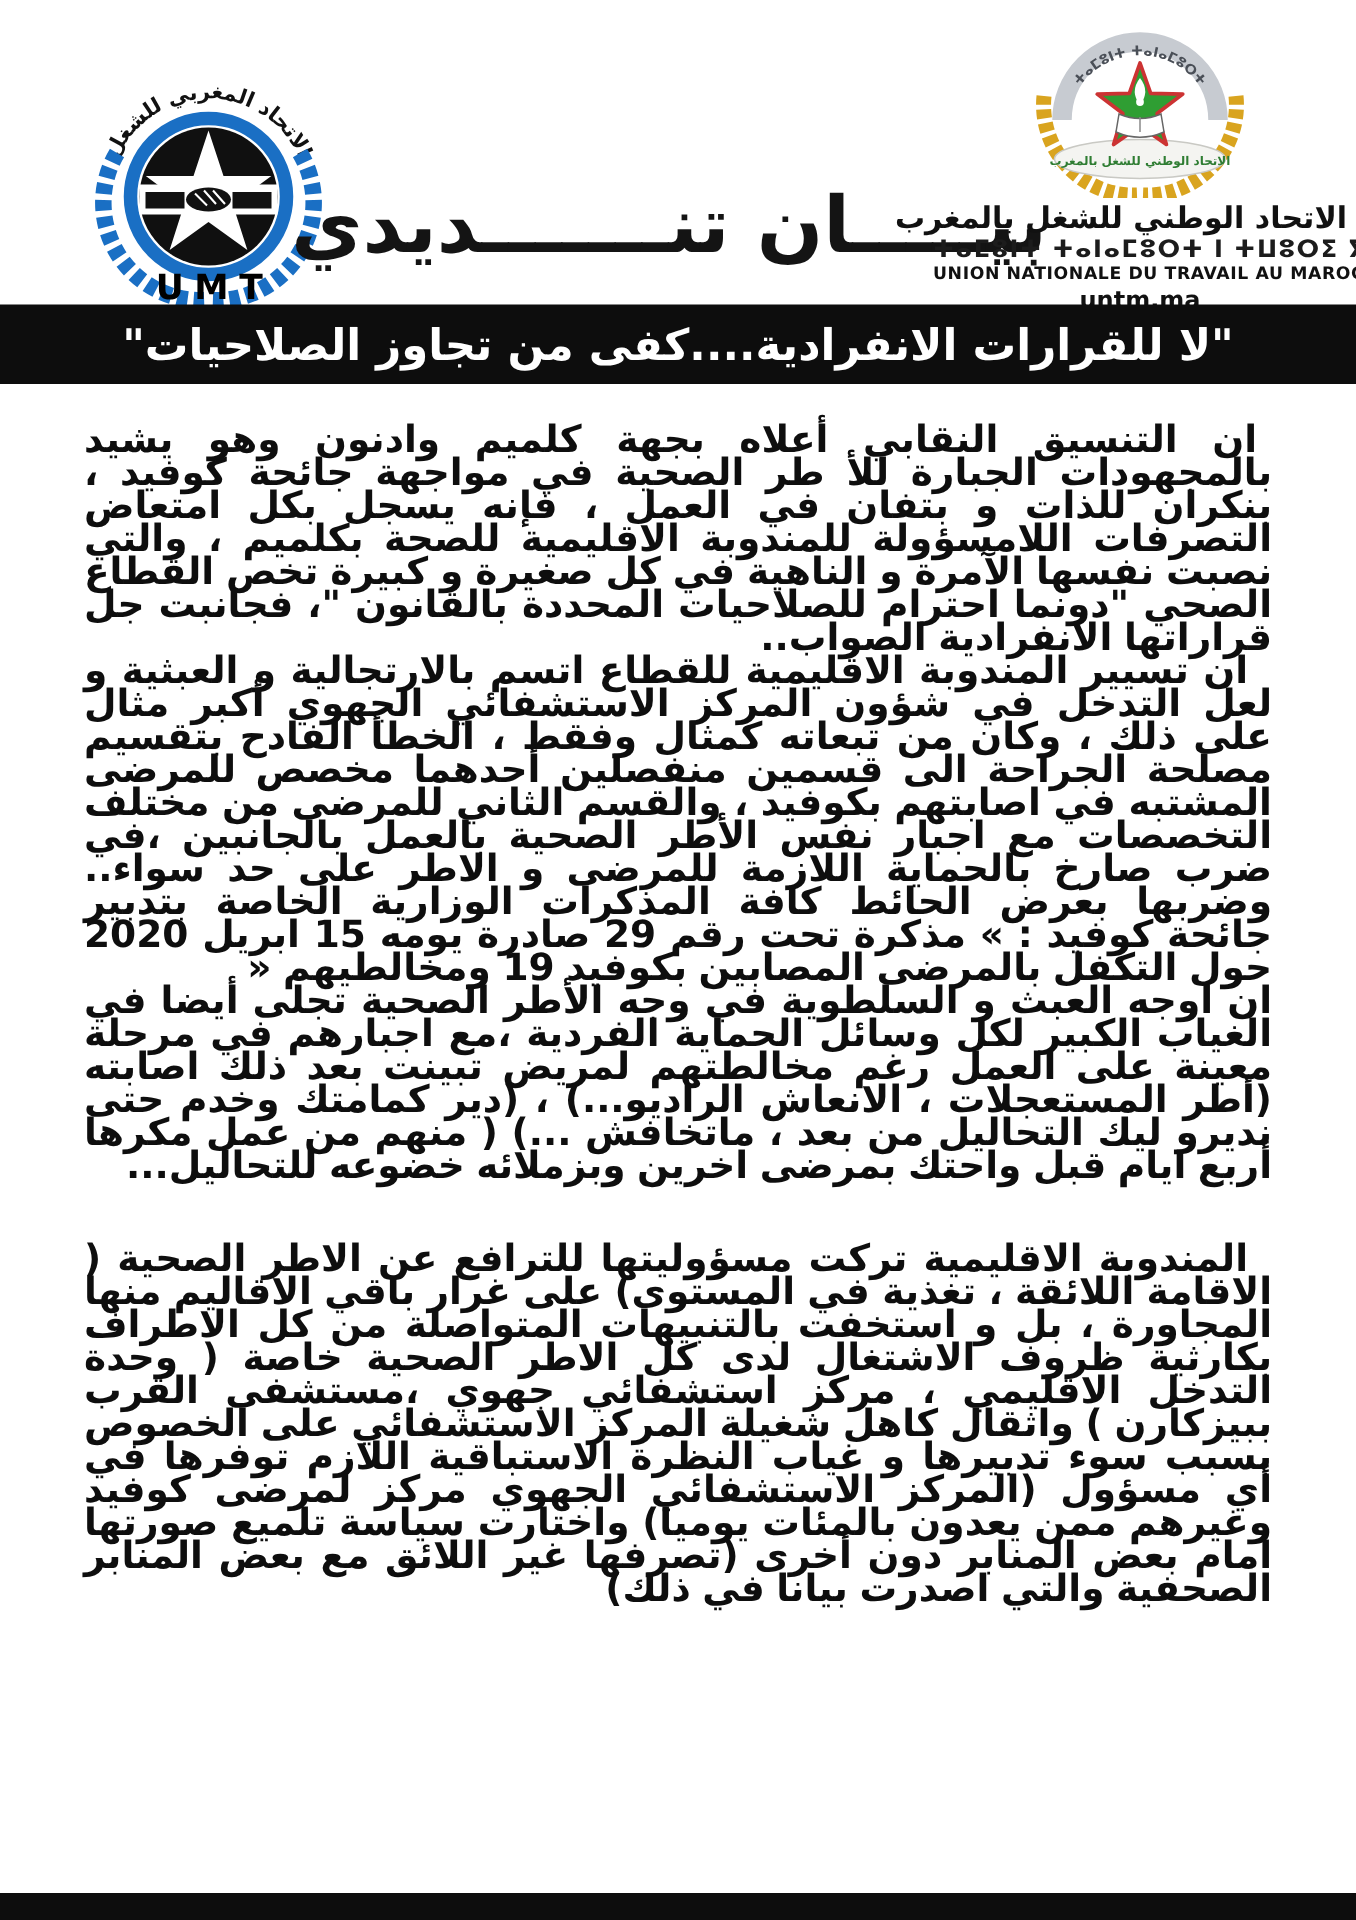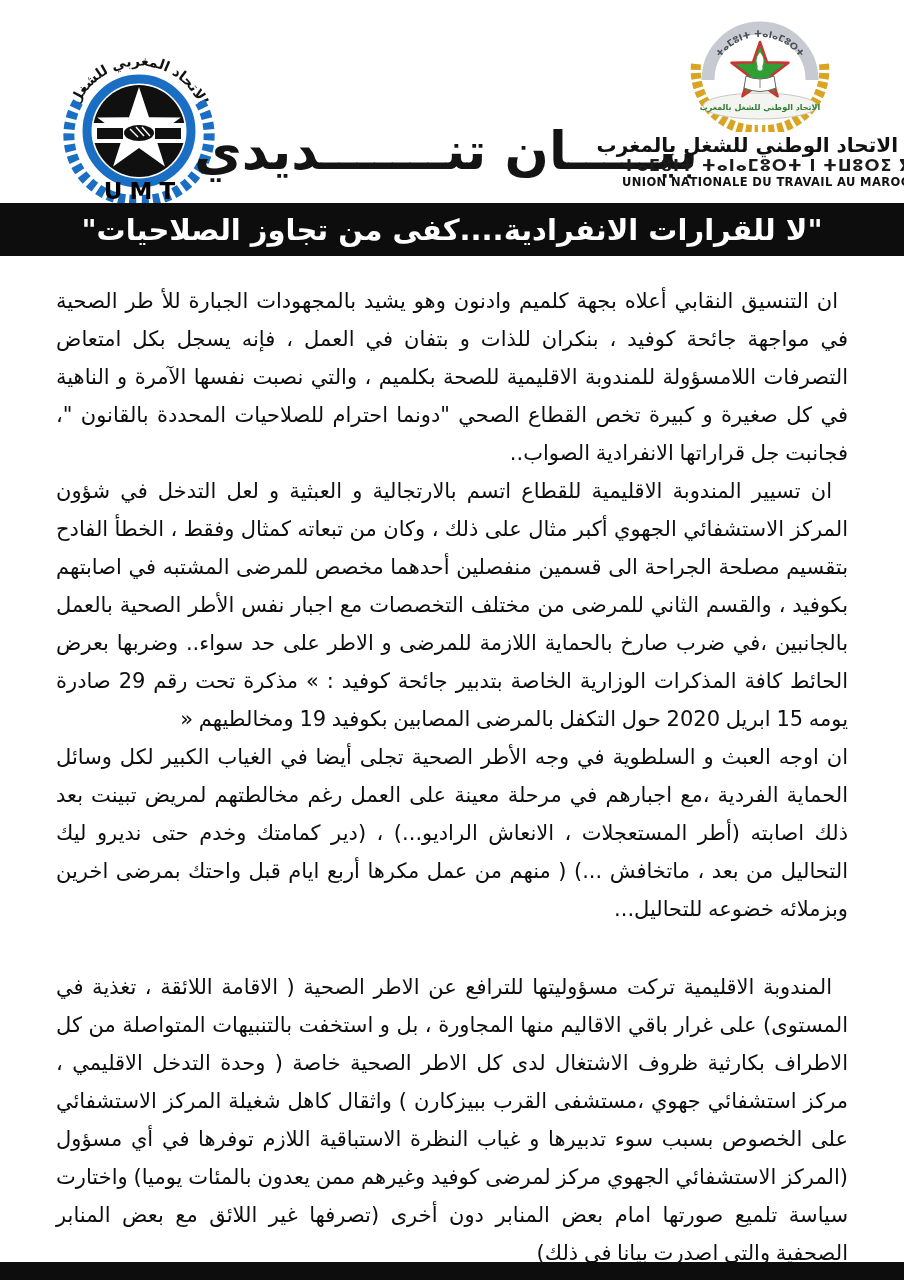--- a/index.html
+++ b/index.html
@@ -29,21 +29,21 @@
   }
   .banner span{
     color:#fff;direction:rtl;font-size:29px;font-weight:bold;white-space:nowrap;
   }
   
   .body-text{
     position:absolute;top:282px;right:56px;left:56px;
     direction:rtl;color:#0e0e0e;
   }
   .body-text p{
-    margin:0;font-size:21px;font-weight:normal;line-height:38px;
+    margin:0;font-size:25px;font-weight:bold;line-height:22px;
     text-align:justify;text-align-last:right;word-spacing:-1px;
   }
   .body-text p:nth-child(1){text-indent:10px;}
   .body-text p:nth-child(2){text-indent:16px;}
   .body-text p:nth-child(4){text-indent:16px;margin-top:40px;}
   
   .bottom-bar{position:absolute;left:0;bottom:0;width:904px;height:18px;background:#0d0d0d;}
 </style>
 </head>
 <body>
@@ -101,20 +101,21 @@
       <circle cx="90" cy="48" r="2.6" fill="#ffffff"></circle>
 
       <path d="M76 56 q14 6 28 0 l2 12 q-16 7 -32 0 z" fill="#ffffff" stroke="#666" stroke-width="1"></path>
       <path d="M90 58 v10" stroke="#888" stroke-width="1"></path>
 
       <text x="90" y="90" text-anchor="middle" font-size="8" font-weight="bold" fill="#2f7d33" direction="rtl">الاتحاد الوطني للشغل بالمغرب</text>
     </svg>
     <div class="untm-ar">الاتحاد الوطني للشغل بالمغرب</div>
     <div class="untm-tif">ⵜⴰⵎⵓⵏⵜ ⵜⴰⵏⴰⵎⵓⵔⵜ ⵏ ⵜⵡⵓⵔⵉ ⴳ ⵍⵎⵖⵔⵉⴱ</div>
     <div class="untm-fr">UNION NATIONALE DU TRAVAIL AU MAROC</div>
+    <div class="untm-web">untm.ma</div>
   </div>
 
   <div class="banner">
     <span>"لا للقرارات الانفرادية....كفى من تجاوز الصلاحيات"</span>
   </div>
 
   <main class="body-text">
     <p>ان التنسيق النقابي  أعلاه بجهة كلميم وادنون وهو يشيد بالمجهودات الجبارة للأ طر الصحية في مواجهة جائحة كوفيد ، بنكران للذات و بتفان في العمل ، فإنه يسجل بكل امتعاض التصرفات اللامسؤولة للمندوبة الاقليمية للصحة بكلميم ، والتي نصبت نفسها الآمرة و الناهية في كل صغيرة و كبيرة تخص القطاع الصحي "دونما احترام للصلاحيات المحددة بالقانون "، فجانبت جل قراراتها الانفرادية الصواب..</p>
     <p>ان تسيير المندوبة الاقليمية للقطاع اتسم بالارتجالية و العبثية  و لعل التدخل في شؤون المركز الاستشفائي الجهوي أكبر مثال على ذلك ، وكان من تبعاته كمثال وفقط ، الخطأ الفادح بتقسيم مصلحة الجراحة الى قسمين منفصلين أحدهما مخصص للمرضى المشتبه في اصابتهم بكوفيد ، والقسم الثاني للمرضى من مختلف التخصصات مع اجبار نفس الأطر الصحية بالعمل بالجانبين ،في ضرب صارخ بالحماية اللازمة للمرضى و الاطر على حد سواء.. وضربها بعرض الحائط  كافة المذكرات الوزارية الخاصة بتدبير جائحة كوفيد : » مذكرة تحت رقم 29 صادرة يومه  15 ابريل 2020 حول التكفل بالمرضى المصابين بكوفيد 19 ومخالطيهم «</p>
     <p>ان اوجه العبث و السلطوية  في وجه الأطر الصحية تجلى أيضا في الغياب الكبير لكل وسائل الحماية الفردية ،مع اجبارهم في مرحلة معينة على العمل رغم مخالطتهم لمريض تبينت بعد ذلك اصابته (أطر المستعجلات ، الانعاش  الراديو...) ، (دير كمامتك وخدم حتى نديرو ليك التحاليل من بعد ، ماتخافش ...) ( منهم من عمل مكرها  أربع ايام قبل  واحتك بمرضى اخرين وبزملائه خضوعه للتحاليل...</p>

